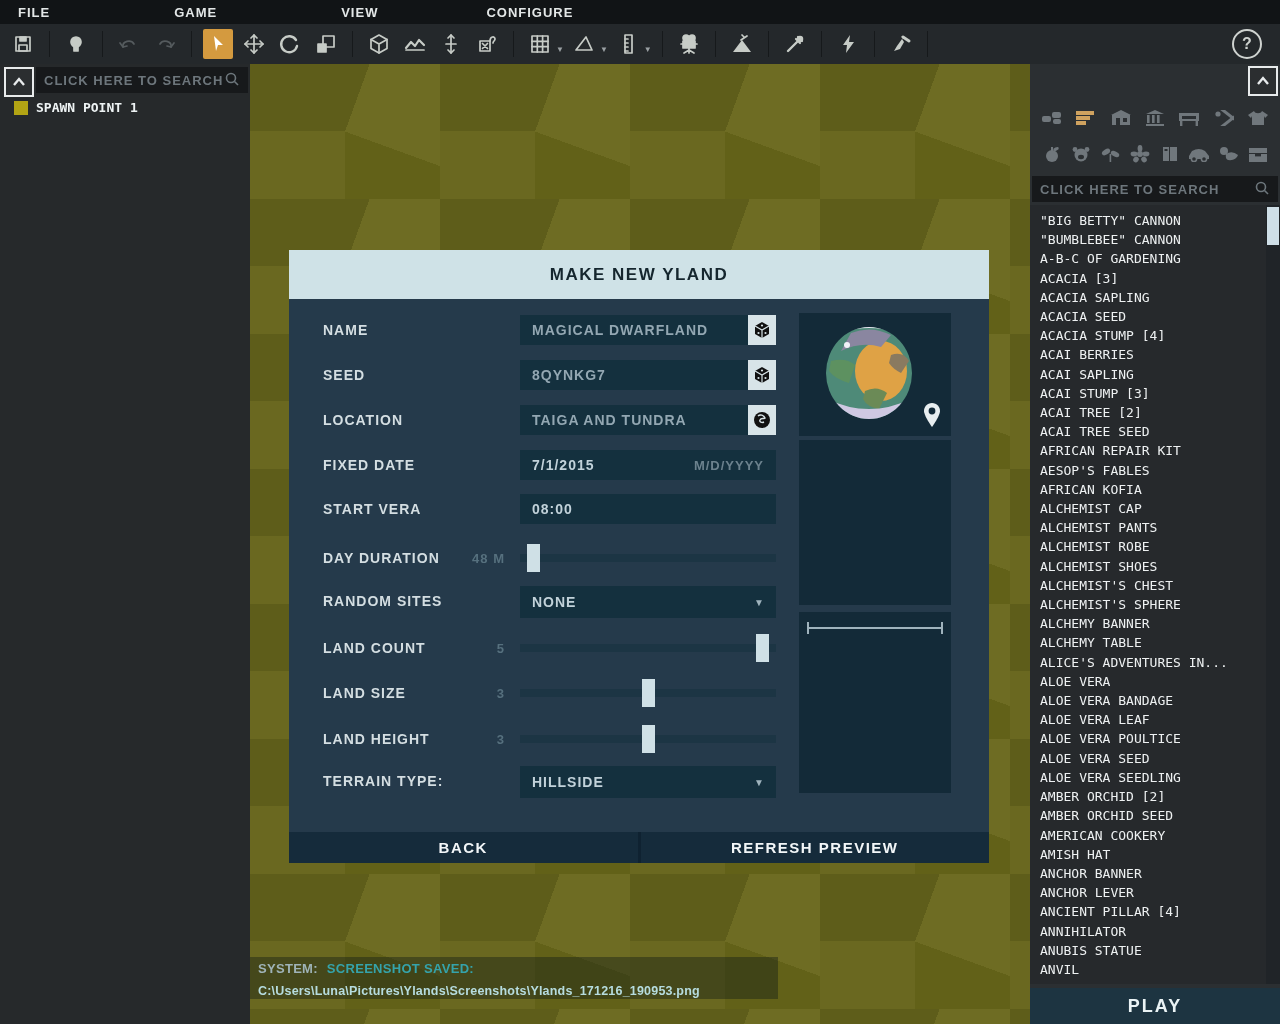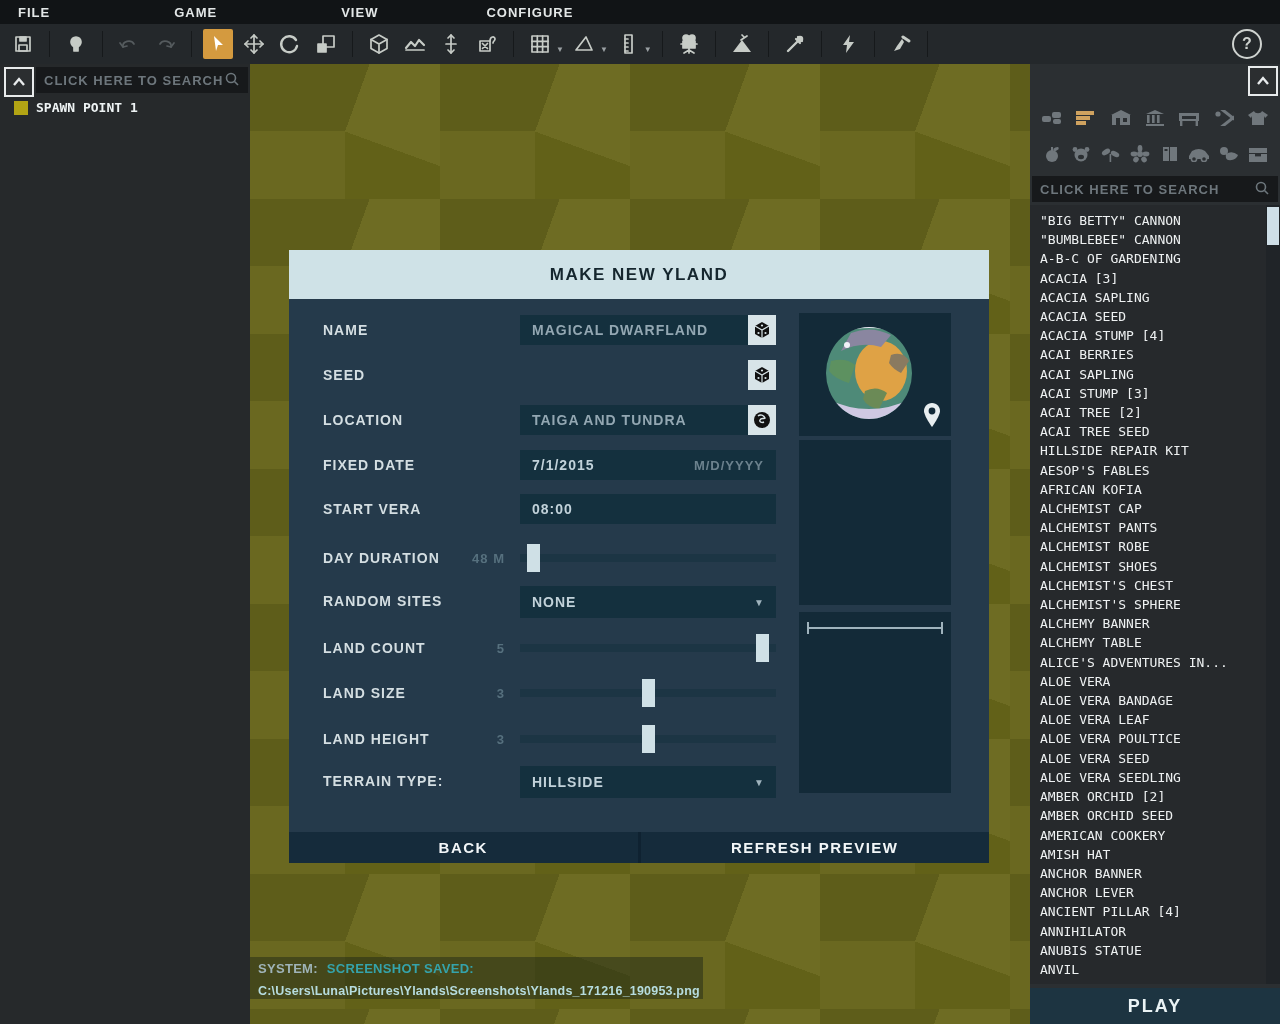--- a/index.html
+++ b/index.html
@@ -37,21 +37,21 @@
   #spawn-label{color:#eef3f4;font-family:"DejaVu Sans Mono",monospace;font-size:13px;font-weight:bold;}
 
   
   #viewport{left:250px;top:64px;width:780px;height:960px;background:#6b6a21;
     background-image:
       conic-gradient(from 20deg at 50% 50%, #6e6c23 0 90deg, #626118 0 160deg, #6a6820 0 250deg, #5e5d1a 0 360deg),
       conic-gradient(from 200deg at 30% 60%, rgba(255,255,255,0.05) 0 100deg, transparent 0 360deg);
     background-size:190px 135px,260px 200px;}
 
   
-  #status-box{position:absolute;left:0px;top:893px;width:453px;height:42px;background:rgba(25,34,22,0.45);
+  #status-box{position:absolute;left:0px;top:893px;width:528px;height:42px;background:rgba(25,34,22,0.45);
               padding:4px 8px;box-sizing:border-box;}
   #status-line1{font-size:13px;font-weight:bold;letter-spacing:0.3px;}
   #status-prefix{color:#9fb3b8;} #status-msg{color:#35a3ab;margin-left:5px;}
   #status-path{font-size:12.5px;font-weight:bold;color:#b6dcdf;letter-spacing:0.2px;margin-top:8px;}
 
   
   #dialog{position:absolute;left:39px;top:186px;width:700px;height:613px;background:#253a4b;}
   #dialog-header{position:absolute;left:0;top:0;width:700px;height:49px;background:#cfe2e7;
                  display:flex;align-items:center;justify-content:center;}
   #dialog-title{color:#15262e;font-size:17px;font-weight:bold;letter-spacing:1.5px;}
@@ -293,20 +293,23 @@
         <svg width="20" height="20">
             <polygon points="10,2 17,6 17,14 10,18 3,14 3,6" fill="#111"></polygon>
             <path d="M3 6 L10 10 L17 6 M10 10 V18" stroke="#d8e4e8" stroke-width="1.2" fill="none"></path>
             <circle cx="6.5" cy="13" r="1.1" fill="#d8e4e8"></circle>
             <circle cx="13.5" cy="13" r="1.1" fill="#d8e4e8"></circle>
             <circle cx="10" cy="5.5" r="1.1" fill="#d8e4e8"></circle>
           </svg>
       </div>
 
       <div class="fld-label" style="top:110px">SEED</div>
+      <div class="fld-input" style="top:110px">
+        <span class="fld-val">8QYNKG7</span>
+      </div>
       <div class="icon-btn" style="top:110px">
         <svg width="20" height="20">
             <polygon points="10,2 17,6 17,14 10,18 3,14 3,6" fill="#111"></polygon>
             <path d="M3 6 L10 10 L17 6 M10 10 V18" stroke="#d8e4e8" stroke-width="1.2" fill="none"></path>
             <circle cx="6.5" cy="13" r="1.1" fill="#d8e4e8"></circle>
             <circle cx="13.5" cy="13" r="1.1" fill="#d8e4e8"></circle>
             <circle cx="10" cy="5.5" r="1.1" fill="#d8e4e8"></circle>
           </svg>
       </div>
 
@@ -560,21 +563,21 @@
           <li>A-B-C OF GARDENING</li>
           <li>ACACIA [3]</li>
           <li>ACACIA SAPLING</li>
           <li>ACACIA SEED</li>
           <li>ACACIA STUMP [4]</li>
           <li>ACAI BERRIES</li>
           <li>ACAI SAPLING</li>
           <li>ACAI STUMP [3]</li>
           <li>ACAI TREE [2]</li>
           <li>ACAI TREE SEED</li>
-          <li>HILLSIDE REPAIR KIT</li>
+          <li>AFRICAN REPAIR KIT</li>
           <li>AESOP'S FABLES</li>
           <li>AFRICAN KOFIA</li>
           <li>ALCHEMIST CAP</li>
           <li>ALCHEMIST PANTS</li>
           <li>ALCHEMIST ROBE</li>
           <li>ALCHEMIST SHOES</li>
           <li>ALCHEMIST'S CHEST</li>
           <li>ALCHEMIST'S SPHERE</li>
           <li>ALCHEMY BANNER</li>
           <li>ALCHEMY TABLE</li>

